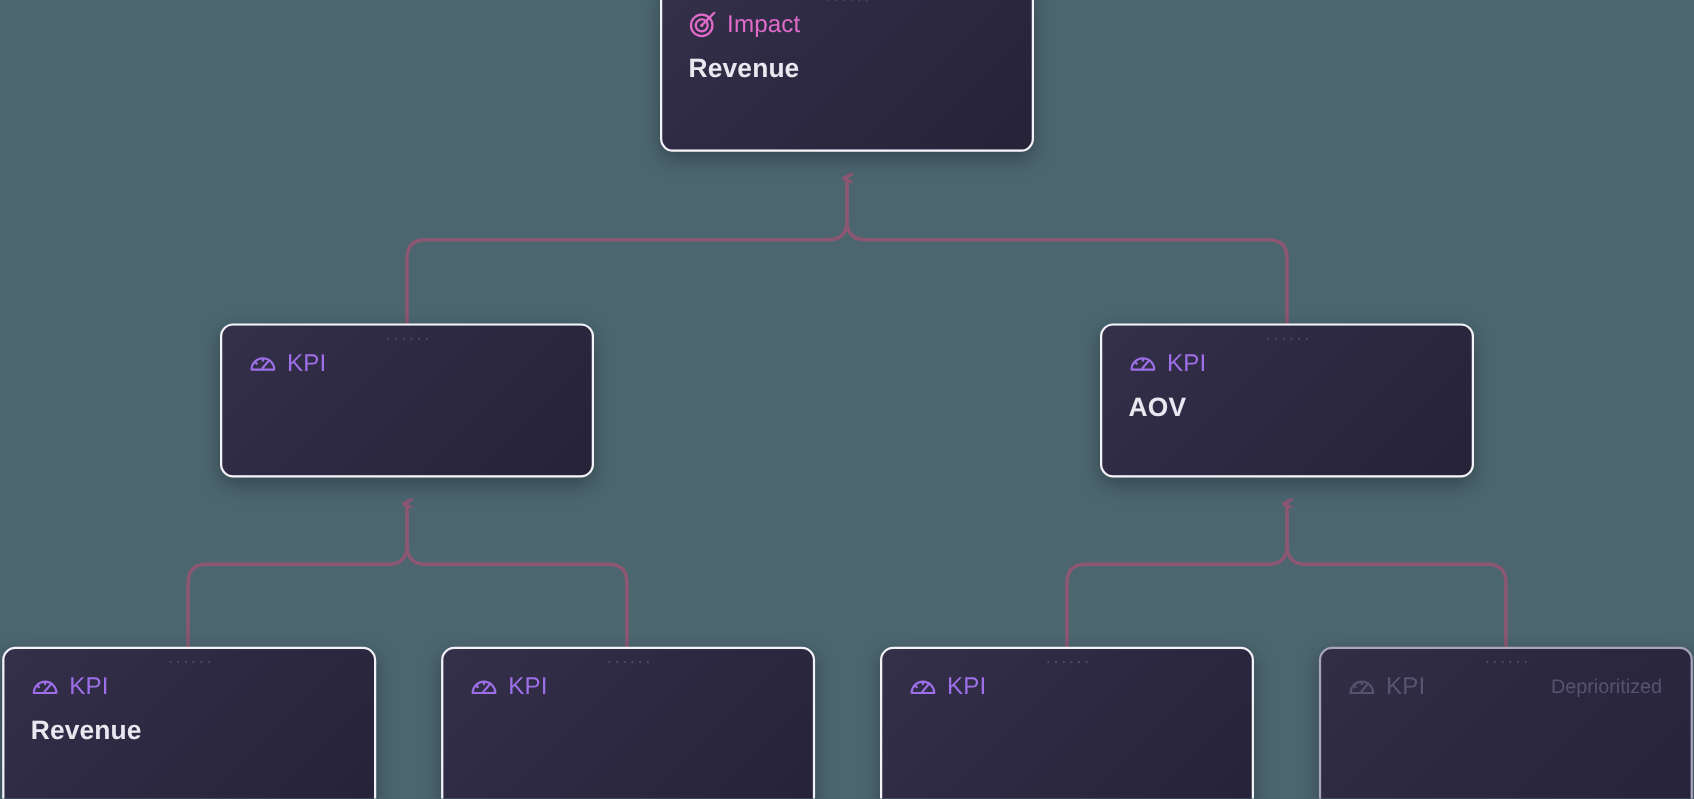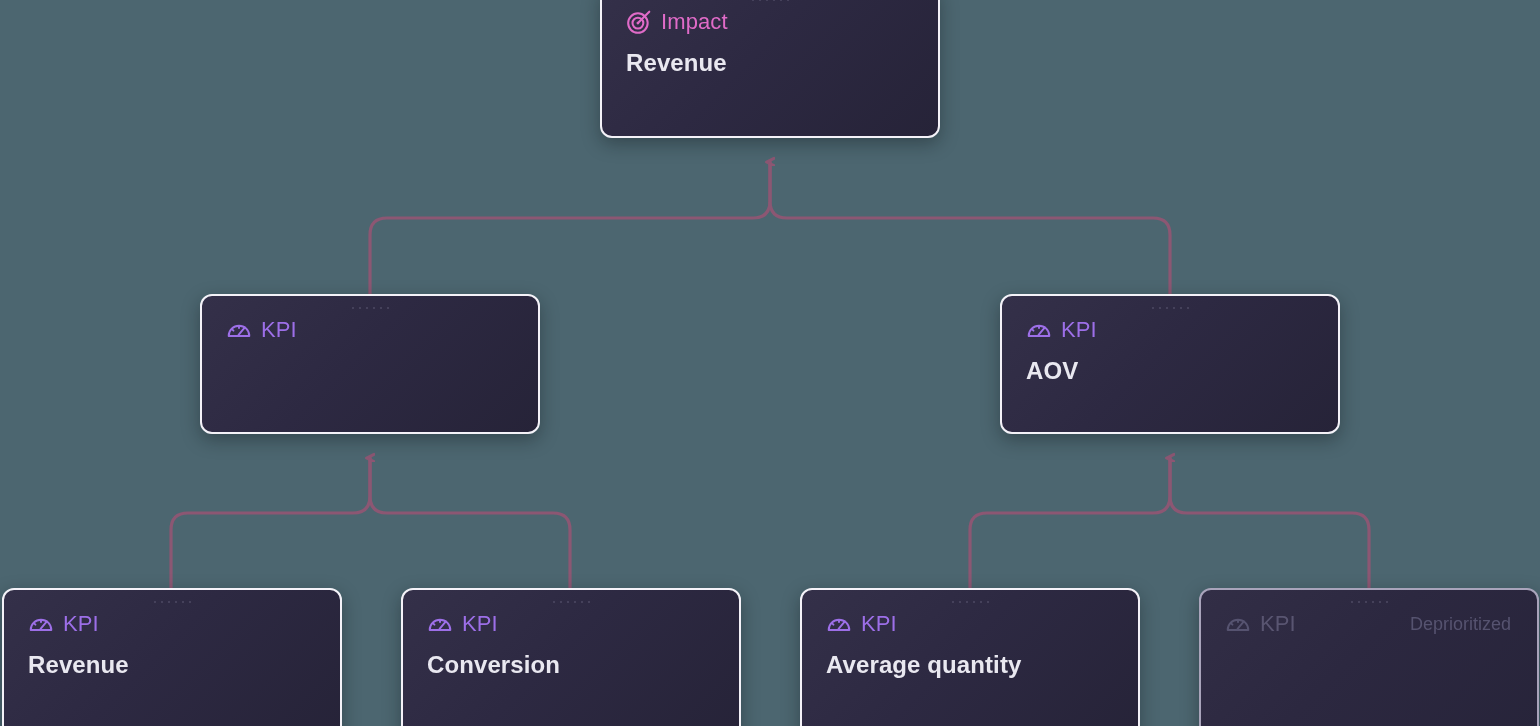--- a/index.html
+++ b/index.html
@@ -246,21 +246,20 @@
           <span>
             <svg class="icon" viewBox="0 0 24 24" fill="none" stroke="#9d6fe8" stroke-width="1.8" stroke-linecap="round" stroke-linejoin="round">
               <path d="M2.5,17.5 A9.5,9.5 0 0 1 21.5,17.5 Z"></path>
               <path d="M11.6,16.4 L17.4,9.6"></path>
               <path d="M12,8.4 L12,10.2"></path>
               <path d="M5.6,11.4 L6.9,12.6"></path>
             </svg>
           </span>
           <span class="node-type type-kpi">KPI</span>
         </div>
-        <div class="node-title">Conversion</div>
       </div>
       <div class="node" style="left: 800px; top: 588px; width: 340px; height: 152px;">
         <div class="grip">
           <i></i>
           <i></i>
           <i></i>
           <i></i>
           <i></i>
           <i></i>
         </div>
@@ -268,21 +267,20 @@
           <span>
             <svg class="icon" viewBox="0 0 24 24" fill="none" stroke="#9d6fe8" stroke-width="1.8" stroke-linecap="round" stroke-linejoin="round">
               <path d="M2.5,17.5 A9.5,9.5 0 0 1 21.5,17.5 Z"></path>
               <path d="M11.6,16.4 L17.4,9.6"></path>
               <path d="M12,8.4 L12,10.2"></path>
               <path d="M5.6,11.4 L6.9,12.6"></path>
             </svg>
           </span>
           <span class="node-type type-kpi">KPI</span>
         </div>
-        <div class="node-title">Average quantity</div>
       </div>
       <div class="node deprioritized" style="left: 1199px; top: 588px; width: 340px; height: 152px;">
         <div class="grip">
           <i></i>
           <i></i>
           <i></i>
           <i></i>
           <i></i>
           <i></i>
         </div>

